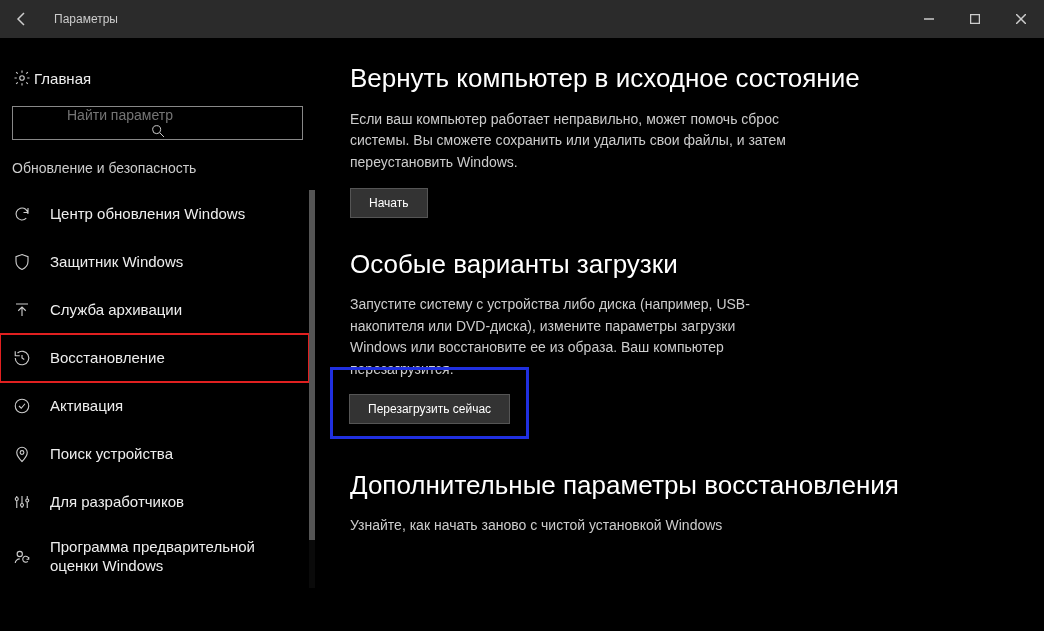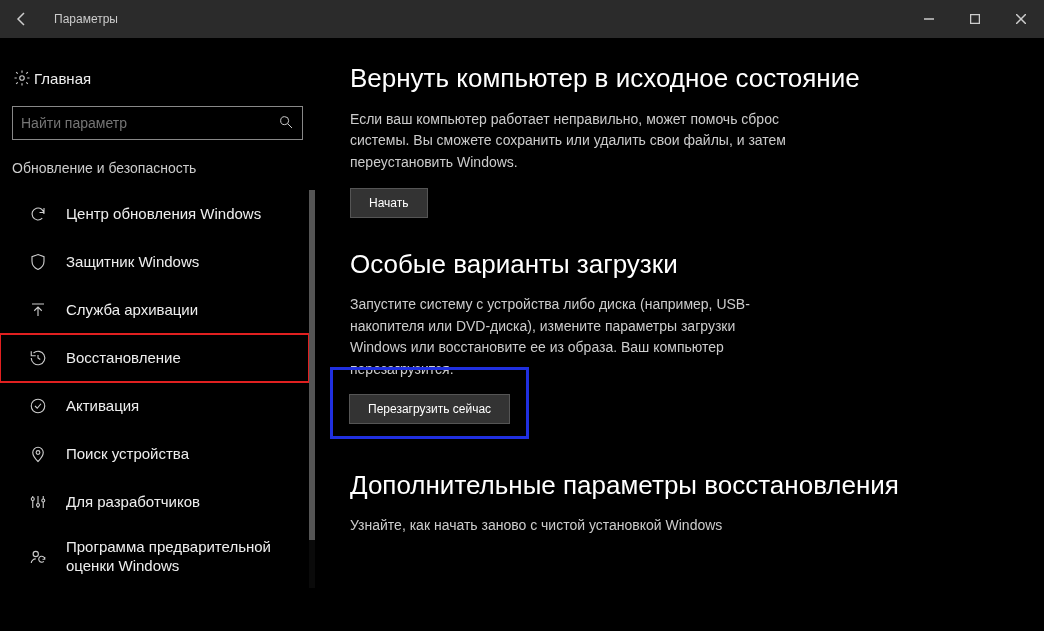--- a/index.html
+++ b/index.html
@@ -48,33 +48,34 @@
     color: #eee;
   }
   .home-row .icon { width: 20px; height: 20px; display:flex; align-items:center; justify-content:center; }
   .search-wrap { padding: 8px 12px 14px 12px; }
   .search-box {
     height: 34px;
     border: 1px solid #888;
     display: flex; align-items: center;
     padding: 0 8px;
     background: #000;
+    flex-direction: column;
   }
   .search-box input {
     flex: 1; background: transparent; border: none;
     color: #ccc; font-size: 14px; outline: none;
   }
   .category-label {
     padding: 6px 12px 14px 12px;
     font-size: 14px; color: #ccc;
   }
   .nav { position: relative; }
   .nav-item {
     display: flex; align-items: center;
-    padding: 12px 28px;
+    padding: 12px 12px;
     gap: 18px;
     font-size: 15px;
     color: #eee;
     min-height: 48px;
   }
   .nav-item .icon { width: 20px; height: 20px; display:flex; align-items:center; justify-content:center; flex-shrink:0; }
   .nav-item .label { flex: 1; line-height: 1.25; }
   .nav-item.highlight-red {
     outline: 2px solid #e02020;
     outline-offset: -1px;

